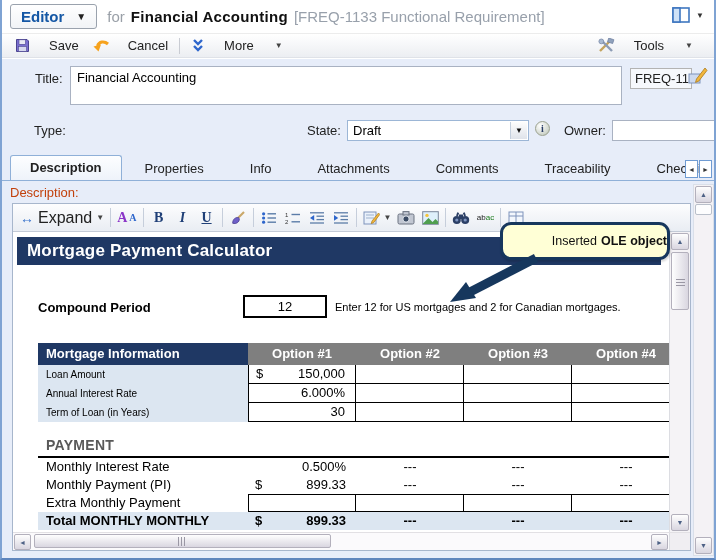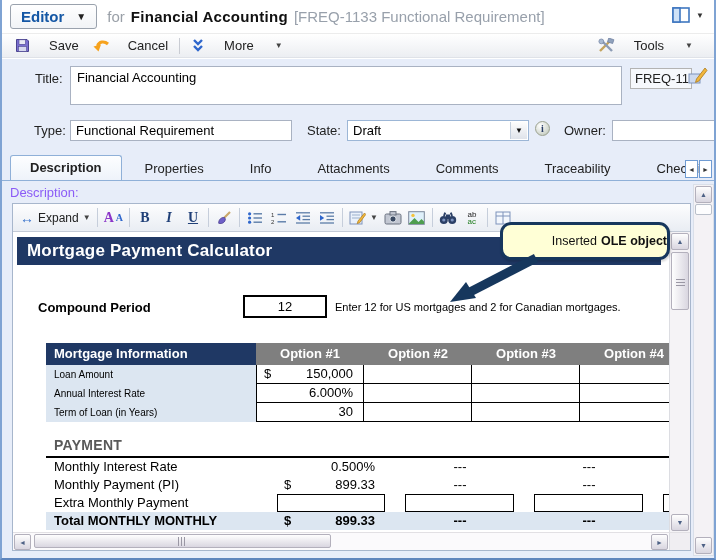--- a/index.html
+++ b/index.html
@@ -54,64 +54,64 @@
   .tab { font-size:13px; color:#222; padding:0 23px; line-height:23px; cursor:pointer; white-space:nowrap; }
   .tab.active { font-weight:bold; background:linear-gradient(#fdfeff,#eef3fa); border:1px solid #8fb0d8; border-bottom:none;
                 border-radius:3px 3px 0 0; margin-left:8px; padding:0 19px; line-height:24px; }
   .tab.last { padding-right:4px; }
   .tab-nav { position:absolute; right:2px; top:4px; display:flex; gap:1px; }
   .tab-nav-btn { width:13px; height:18px; border:1px solid #6f9bd2; background:#fff; font-size:7px; color:#333;
                  display:flex; align-items:center; justify-content:center; cursor:pointer; }
 
   
   .panel { position:absolute; left:0; top:181px; right:0; bottom:0; background:var(--panelBg,#e7edf9); }
-  .desc-label { position:absolute; left:8px; top:4px; font-size:13px; color:#8b5cf6; }
+  .desc-label { position:absolute; left:8px; top:4px; font-size:13px; color:#c2410c; }
 
   .frame { position:absolute; left:10px; top:22px; width:679px; height:348px; border:1px solid #a7b6cc; background:#fff; }
 
   
   .rtf { height:28px; background:linear-gradient(#fdfdfe,#e9edf3); border-bottom:1px solid #c3cad6;
          display:flex; align-items:center; padding-left:4px; }
   .tbtn { height:22px; min-width:24px; display:flex; align-items:center; justify-content:center; gap:4px;
           padding:0 3px; cursor:pointer; }
   .tsep { width:1px; height:19px; background:#c6cedb; margin:0 3px; }
   .expand-arrow { color:#3b74cc; font-weight:bold; font-size:14px; }
-  .tbl-label { font-size:12px; color:#222; }
+  .tbl-label { font-size:16px; color:#222; }
   .tcaret { font-size:8px; color:#444; }
   .glyphA  { font:bold 14px "Liberation Serif","DejaVu Serif",serif; color:#8b35c8; }
   .glyphA2 { font:bold 10px "Liberation Serif","DejaVu Serif",serif; color:#2e66cc; margin-left:-2px; }
   .glyphB { font:bold 14px "Liberation Serif","DejaVu Serif",serif; color:#1f3f77; }
   .glyphI { font:bold italic 14px "Liberation Serif","DejaVu Serif",serif; color:#1f3f77; }
   .glyphU { font:bold 14px "Liberation Serif","DejaVu Serif",serif; color:#1f3f77; text-decoration:underline; }
-  .repl { display:flex; flex-direction:column; line-height:7px; font-size:8px; }
+  .repl { display:flex; flex-direction:row; line-height:7px; font-size:8px; }
   .repl .r1 { color:#222; }
   .repl .r2 { color:#1a7a1a; }
 
   
   .content { position:relative; height:300px; background:#fff; overflow:hidden; }
 
   .ole-banner { position:absolute; left:4px; top:5px; width:644px; height:28px; background:var(--navy,#1f3864);
                 color:#fff; font-weight:bold; font-size:17px; line-height:27px; padding-left:10px; letter-spacing:.2px; }
   .cp-label { position:absolute; left:25px; top:68px; font-size:13px; font-weight:bold; color:#000; }
   .cp-cell { position:absolute; left:230px; top:63px; width:84px; height:23px; border:2px solid #000;
              font-size:13px; text-align:center; line-height:20px; color:#000; background:#fff; }
   .cp-note { position:absolute; left:322px; top:69px; font-size:11px; color:#000; white-space:nowrap; }
 
-  .sheet { position:absolute; left:25px; top:111px; width:642px;margin-left:8px; }
+  .sheet { position:absolute; left:25px; top:111px; width:642px; }
   .grid { display:grid; grid-template-columns:210px 108px 108px 108px 108px; }
   .th-label { background:var(--navy,#1f3864); color:#fff; font-weight:bold; font-size:13px; line-height:22px; padding-left:8px; }
   .th-opt { background:var(--optionGray,#7f7f7f); color:#fff; font-weight:bold; font-size:13px; line-height:22px; text-align:center; }
   .info-row { height:19px; }
   .td-label { background:var(--rowTint,#dce6f1); font-size:10px; line-height:19px; padding-left:8px; color:#000; white-space:nowrap; }
   .td-box { border-right:1px solid #000; border-bottom:1px solid #000; background:#fff; }
   .td-box.first { border-left:1px solid #000; }
   .money { display:flex; justify-content:space-between; padding:0 10px 0 7px; font-size:13px; line-height:18px; color:#000; }
   .pay-head { margin-top:15px; height:21px; font-size:14px; font-weight:bold; color:#595959; padding-left:8px;
               border-bottom:2px solid #000; letter-spacing:.3px; }
-  .pay-row { height:18px; font-size:13px; line-height:18px; color:#000;gap:21px; }
+  .pay-row { height:18px; font-size:13px; line-height:18px; color:#000; }
   .pay-row .plabel { padding-left:8px; white-space:nowrap; }
   .dash { text-align:center; }
   .pay-box { border:1px solid #000; background:#fff; height:18px; }
   .pay-box + .pay-box { margin-left:-1px; }
   .total-row { background:var(--rowTint,#dce6f1); font-weight:bold; }
 
   
   .sb-btn { background:linear-gradient(#fefefe,#d9d6e0); border:1px solid #b3b0bc; border-radius:2px;
             display:flex; align-items:center; justify-content:center; font-size:7px; color:#4d6185; cursor:pointer; }
   .vscroll-in { position:absolute; right:0; top:0; width:21px; height:300px; background:#f5f3f6; border-left:1px solid #dcdde2; }
@@ -207,21 +207,20 @@
     <textarea class="title-input" style="">Financial Accounting</textarea>
     <div class="freq-badge">FREQ-113</div>
     <span class="freq-edit-ic">
       <svg width="20" height="18" viewBox="0 0 20 18">
         <rect x="1" y="7" width="11" height="9" fill="#cdd9ef" stroke="#7e93bb"></rect>
         <path d="M17 1 L8.5 12 l-1 3.4 3.2-1.2 L19 3.4 z" fill="#f2b63c" stroke="#a97b1e" stroke-width=".8"></path>
       </svg>
     </span>
 
     <label class="flabel" style="left:32px; top:64px">Type:</label>
-    <input class="tinput" style="left: 68px; top: 61px; width: 222px;" value="Functional Requirement">
 
     <label class="flabel" style="left:305px; top:64px">State:</label>
     <div class="dd">
       <span>Draft</span>
       <span class="dd-arrow">▼</span>
     </div>
     <div class="info-ic">i</div>
 
     <label class="flabel" style="left:562px; top:64px">Owner:</label>
     <input class="tinput" style="left: 610px; top: 61px; width: 103px;" value="">

